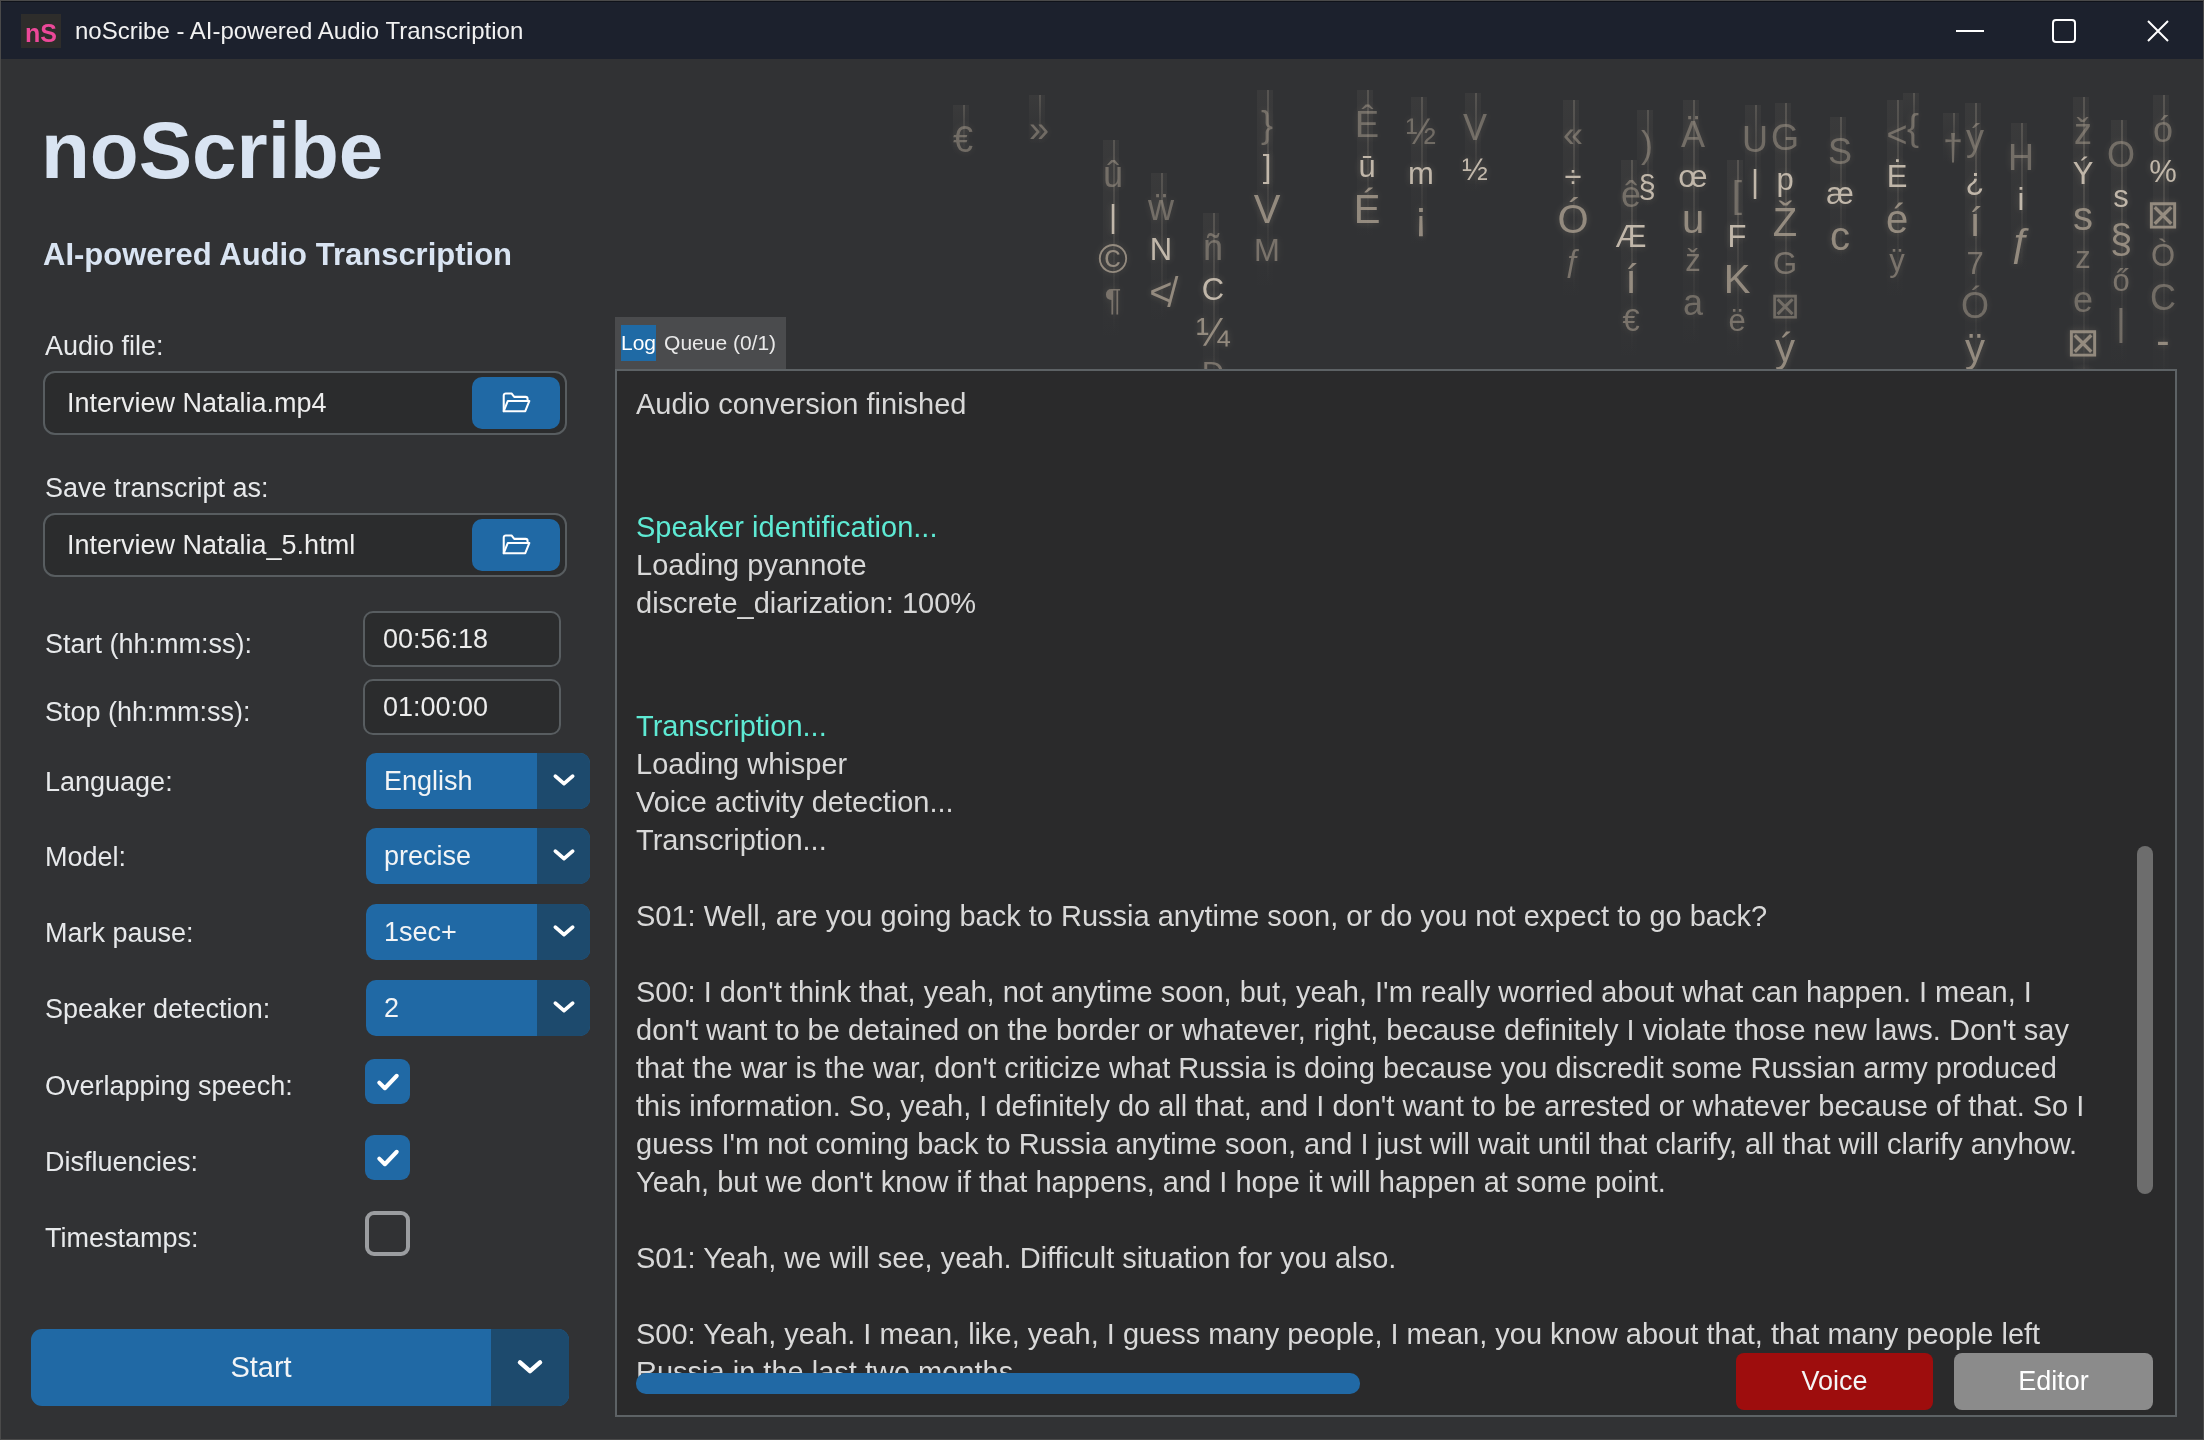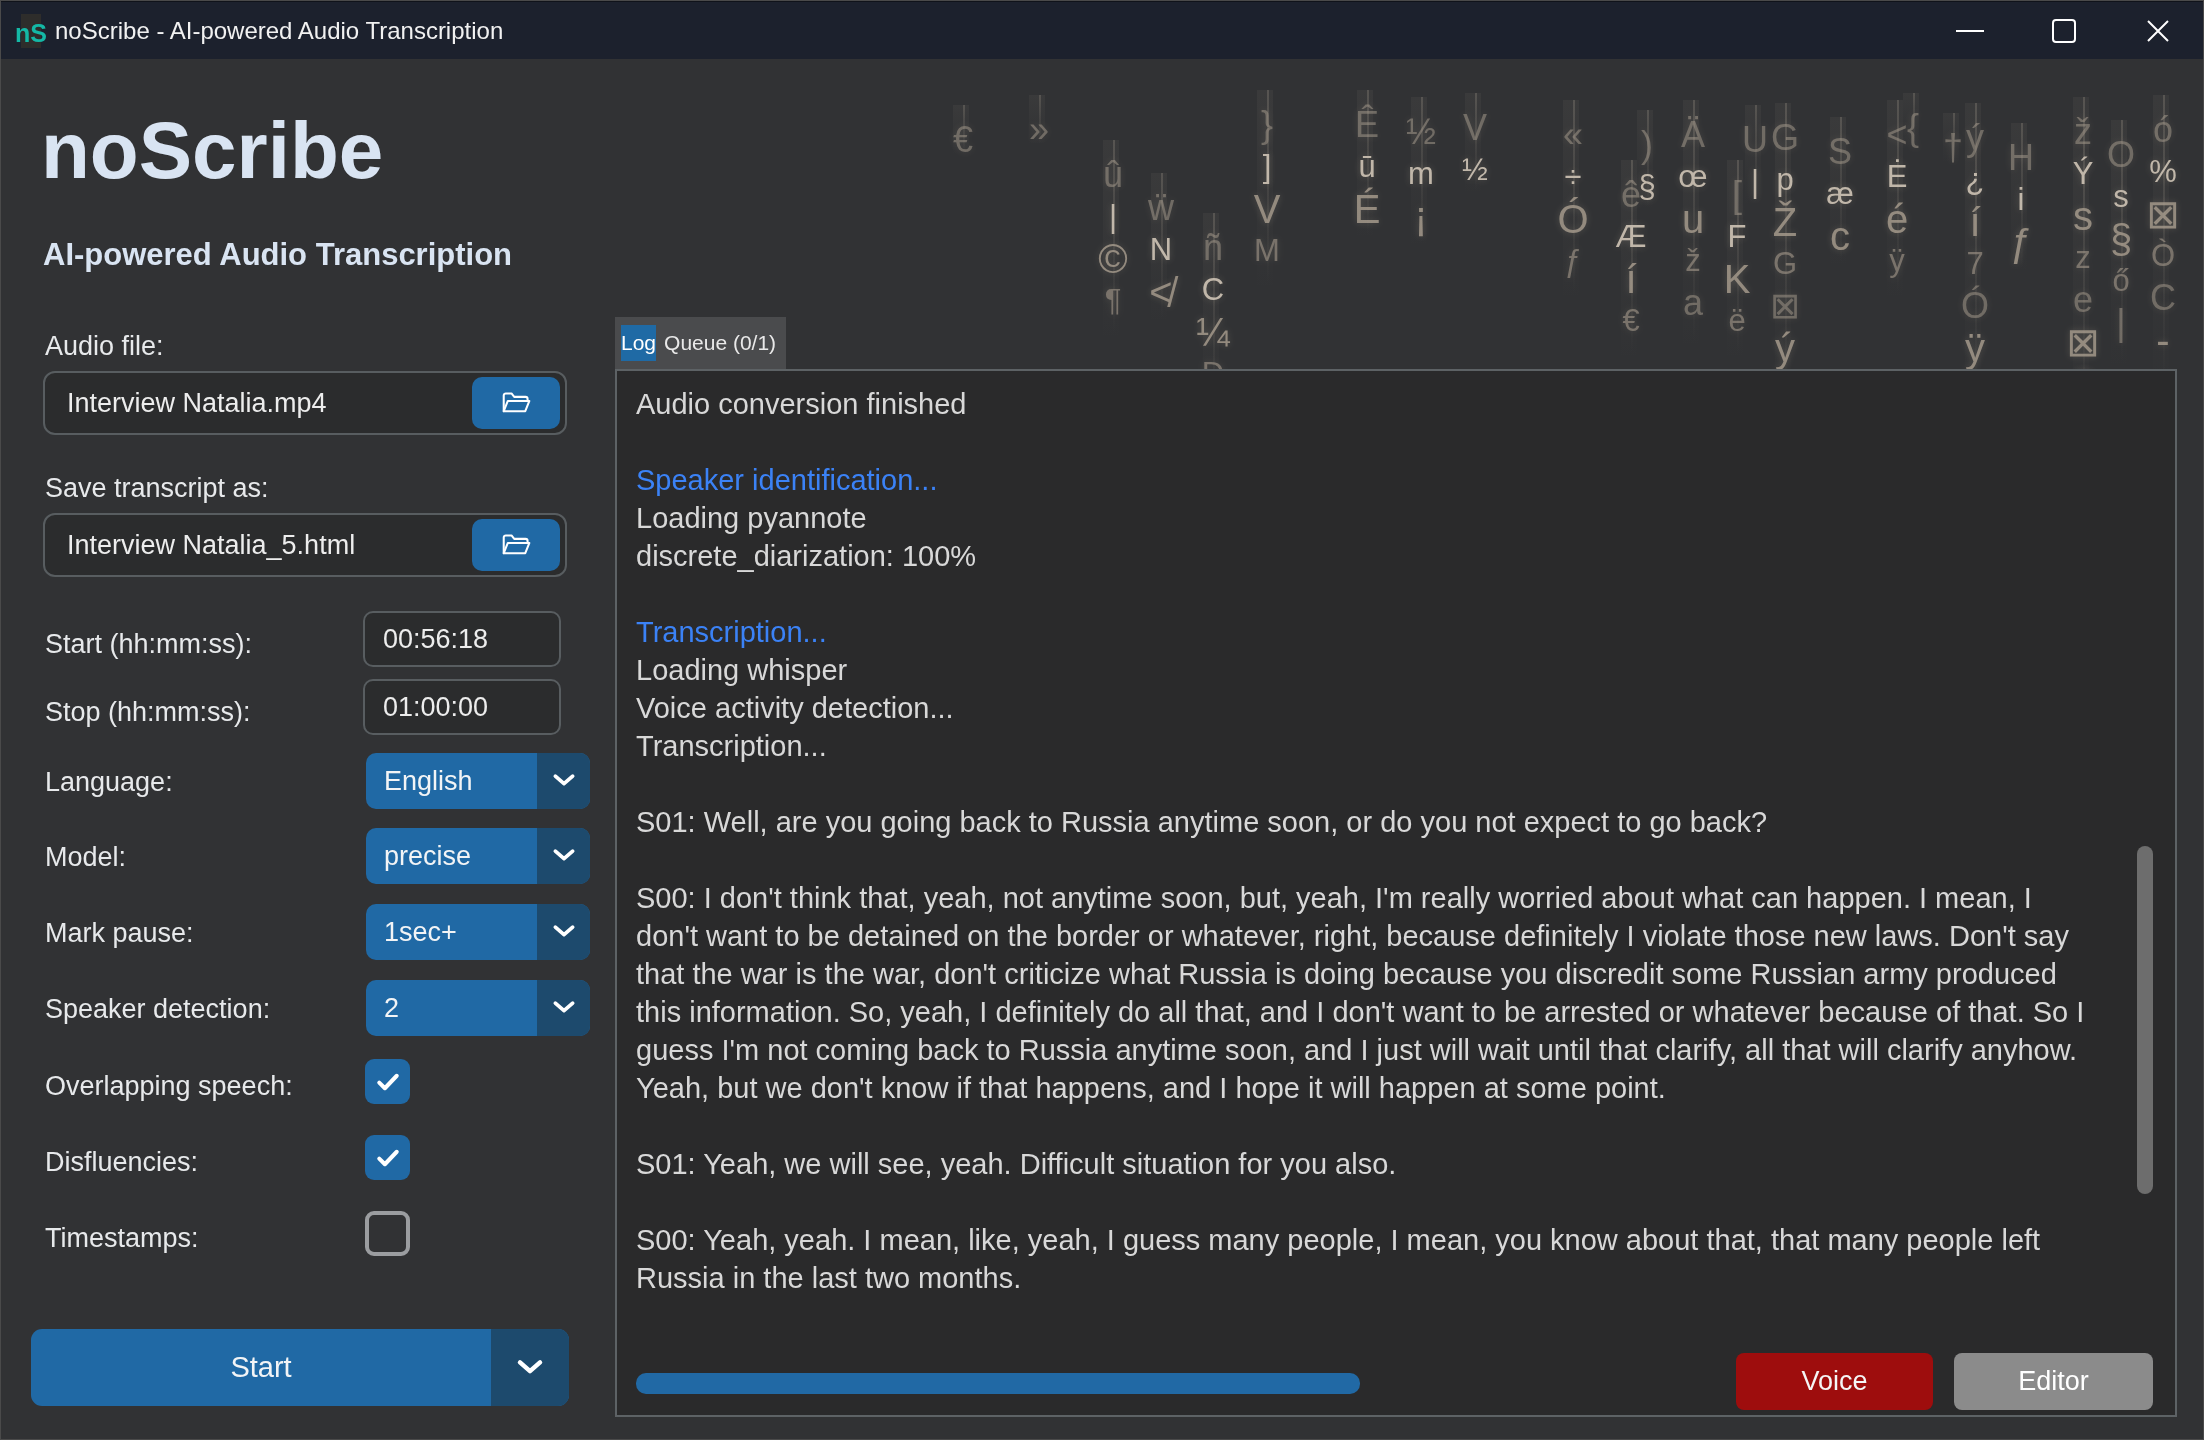--- a/index.html
+++ b/index.html
@@ -12,22 +12,22 @@
   }
 
   
   .titlebar {
     position:absolute; left:0; top:0; width:2204px; height:58px;
     background:#1c212d; display:flex; align-items:center;
     border-top:1px solid #10131a;
     z-index:30;
   }
   .app-icon {
-    width:20px; height:34px; margin-left:20px; background:#2e2d2b;
-    color:#14b8a6; font-weight:700; font-size:25px;
+    width:40px; height:34px; margin-left:20px; background:#2e2d2b;
+    color:#ec4899; font-weight:700; font-size:25px;
     display:flex; align-items:flex-end; justify-content:center;
     line-height:30px; letter-spacing:0;
   }
   .titlebar-title { color:#f1f1f1; font-size:24px; margin-left:14px; }
   .win-controls { position:absolute; right:0; top:0; height:58px; display:flex; }
   .win-btn { width:94px; height:58px; display:flex; align-items:center; justify-content:center; }
   .ic-min { width:28px; border-top:2px solid #ffffff; }
   .ic-max { width:24px; height:24px; border:2px solid #ffffff; border-radius:4px; }
   .ic-close { width:28px; height:28px; }
 
@@ -110,21 +110,21 @@
 
   .log-frame {
     position:absolute; left:614px; top:368px; width:1562px; height:1048px;
     border:2px solid #5d6265; background:#2a2a2b; z-index:4;
   }
   .log-content {
     position:absolute; left:19px; top:14px; width:1452px;
     font-size:29px; line-height:38px; color:#d8d8d8; white-space:pre-wrap;
   }
   .log-line { min-height:38px; }
-  .log-line.hl { color:#3b82f6; }
+  .log-line.hl { color:#5eead4;margin-top:47px; }
 
   .scrollbar-thumb {
     position:absolute; right:22px; top:475px; width:16px; height:348px;
     background:#6d6d6d; border-radius:8px; cursor:pointer;
   }
 
   .progress-track { position:absolute; left:19px; top:1002px; width:1524px; height:21px; }
   .progress-bar { height:21px; background:#2169a5; border-radius:10px; width:47.5%; }
 
   .cancel-btn {

